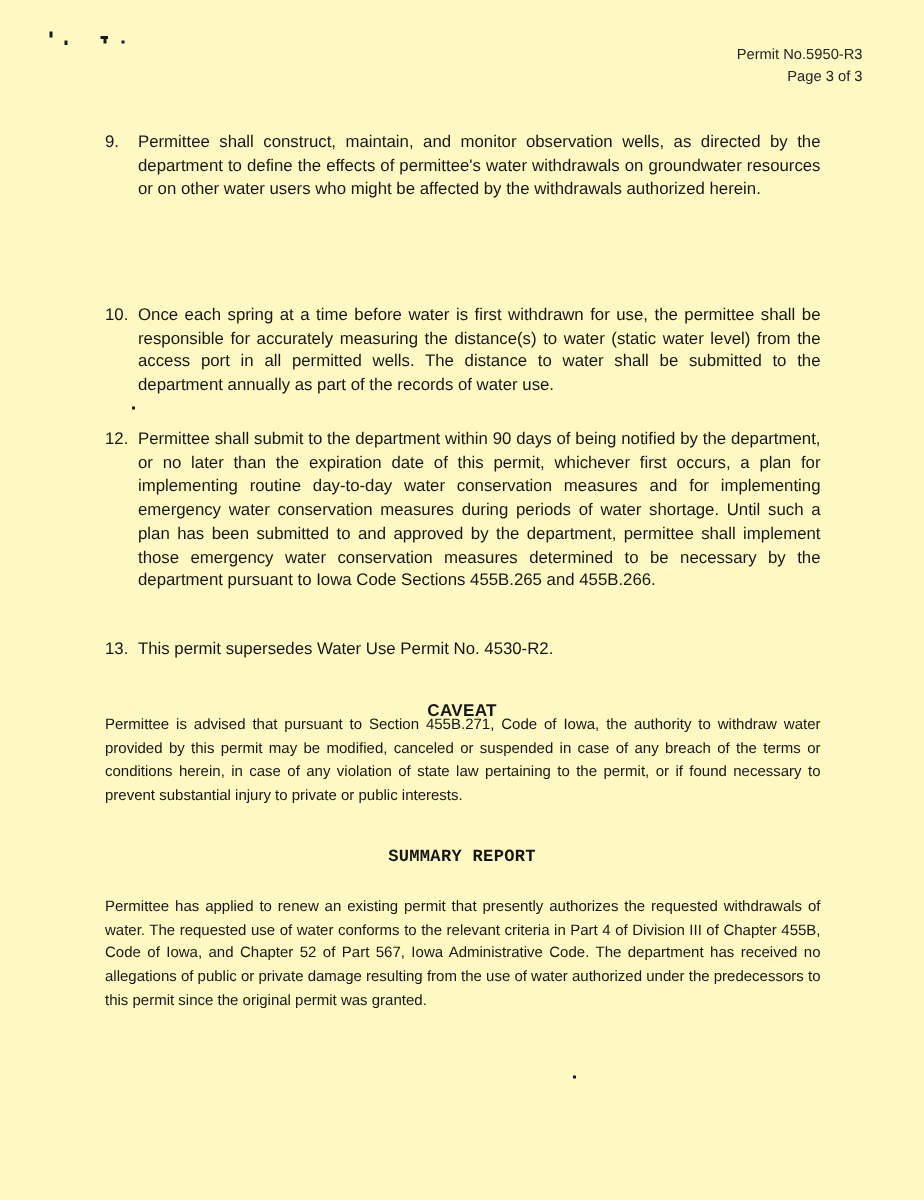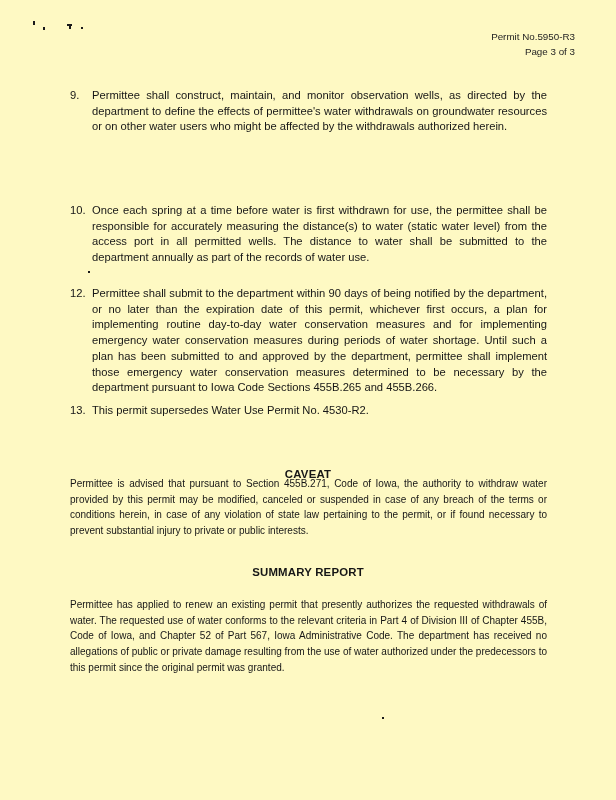--- a/index.html
+++ b/index.html
@@ -91,24 +91,24 @@
     <span class="num">10.</span>
     <div class="itext">Once each spring at a time before water is first withdrawn for use, the permittee shall be responsible for accurately measuring the distance(s) to water (static water level) from the access port in all permitted wells.  The distance to water shall be submitted to the department annually as part of the records of water use.</div>
   </div>
 
 
   <div class="list-item" style="top:286px;">
     <span class="num">12.</span>
     <div class="itext">Permittee shall submit to the department within 90 days of being notified by the department, or no later than the expiration date of this permit, whichever first occurs, a plan for implementing routine day-to-day water conservation measures and for implementing emergency water conservation measures during periods of water shortage. Until such a plan has been submitted to and approved by the department, permittee shall implement those emergency water conservation measures determined to be necessary by the department pursuant to Iowa Code Sections 455B.265 and 455B.266.</div>
   </div>
 
-  <div class="list-item" style="top:403px;">
+  <div class="list-item" style="top:426px;">
     <span class="num">13.</span>
     <div class="itext">This permit supersedes Water Use Permit No. 4530-R2.</div>
   </div>
 
   <div class="section-heading" style="top:468px;">CAVEAT</div>
   <div class="para" style="top:476px;">Permittee is advised that pursuant to Section 455B.271, Code of Iowa, the authority to withdraw water provided by this permit may be modified, canceled or suspended in case of any breach of the terms or conditions herein, in case of any violation of state law pertaining to the permit, or if found necessary to prevent substantial injury to private or public interests.</div>
 
-  <div class="section-heading" style="top:566px;">SUMMARY REPORT</div>
+  <div class="section-heading" style="top:566px;font-family:Liberation Mono, monospace;">SUMMARY REPORT</div>
   <div class="para" style="top:597px;">Permittee has applied to renew an existing permit that presently authorizes the requested withdrawals of water.  The requested use of water conforms to the relevant criteria in Part 4 of Division III of Chapter 455B, Code of Iowa, and Chapter 52 of Part 567, Iowa Administrative Code.  The department has received no allegations of public or private damage resulting from the use of water authorized under the predecessors to this permit since the original permit was granted.</div>
 
 </div>
 
 </body></html>

